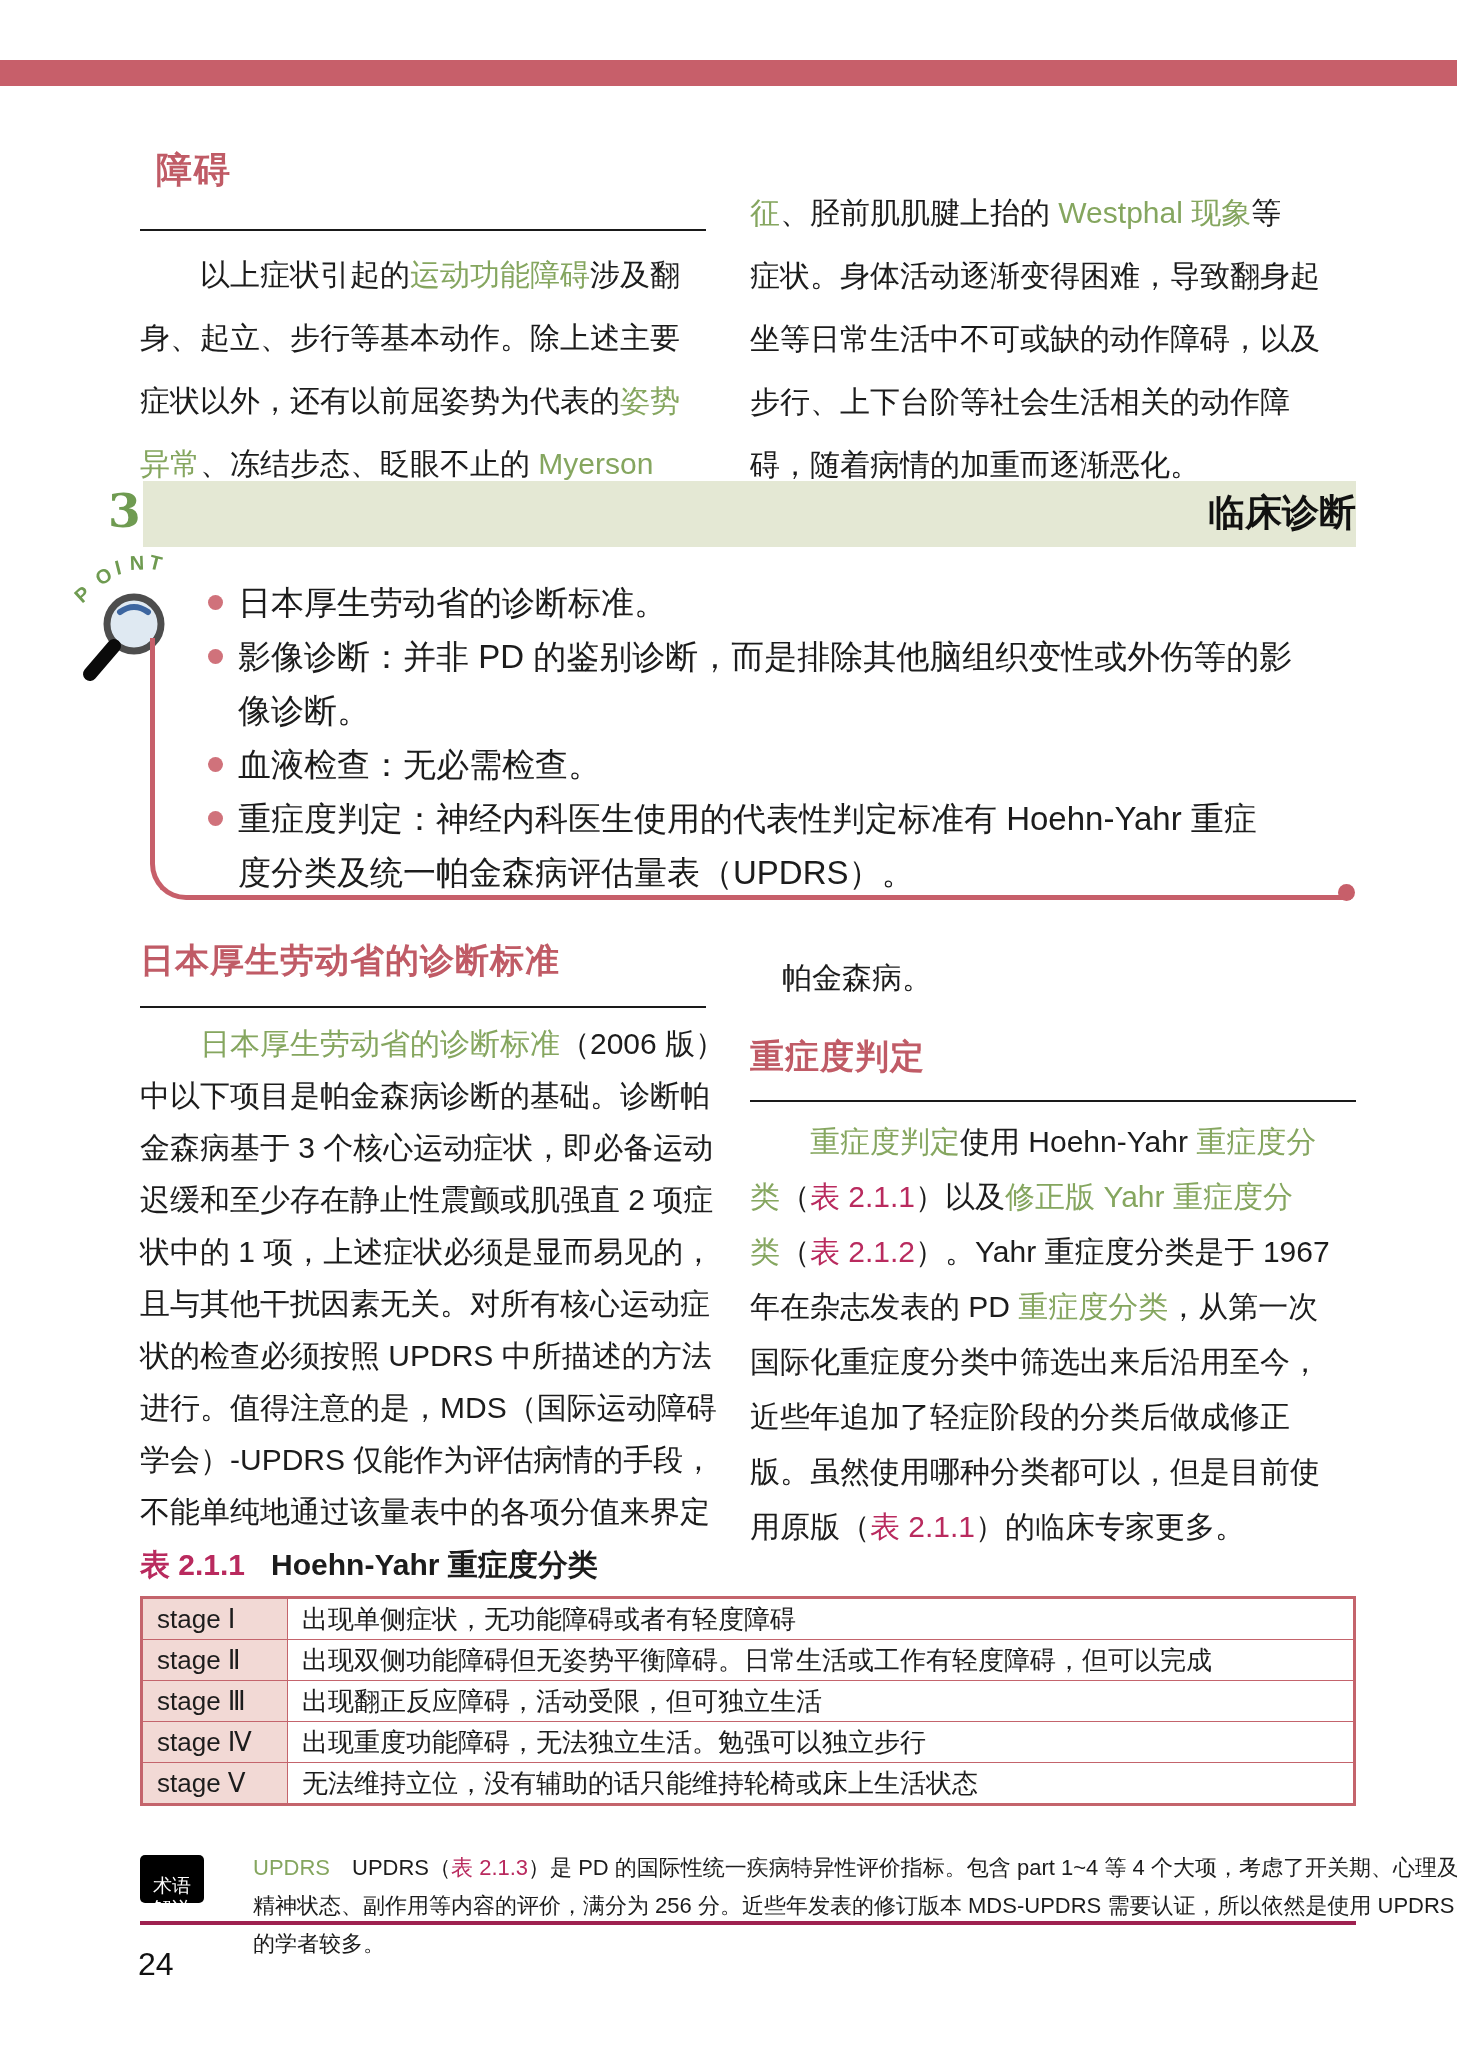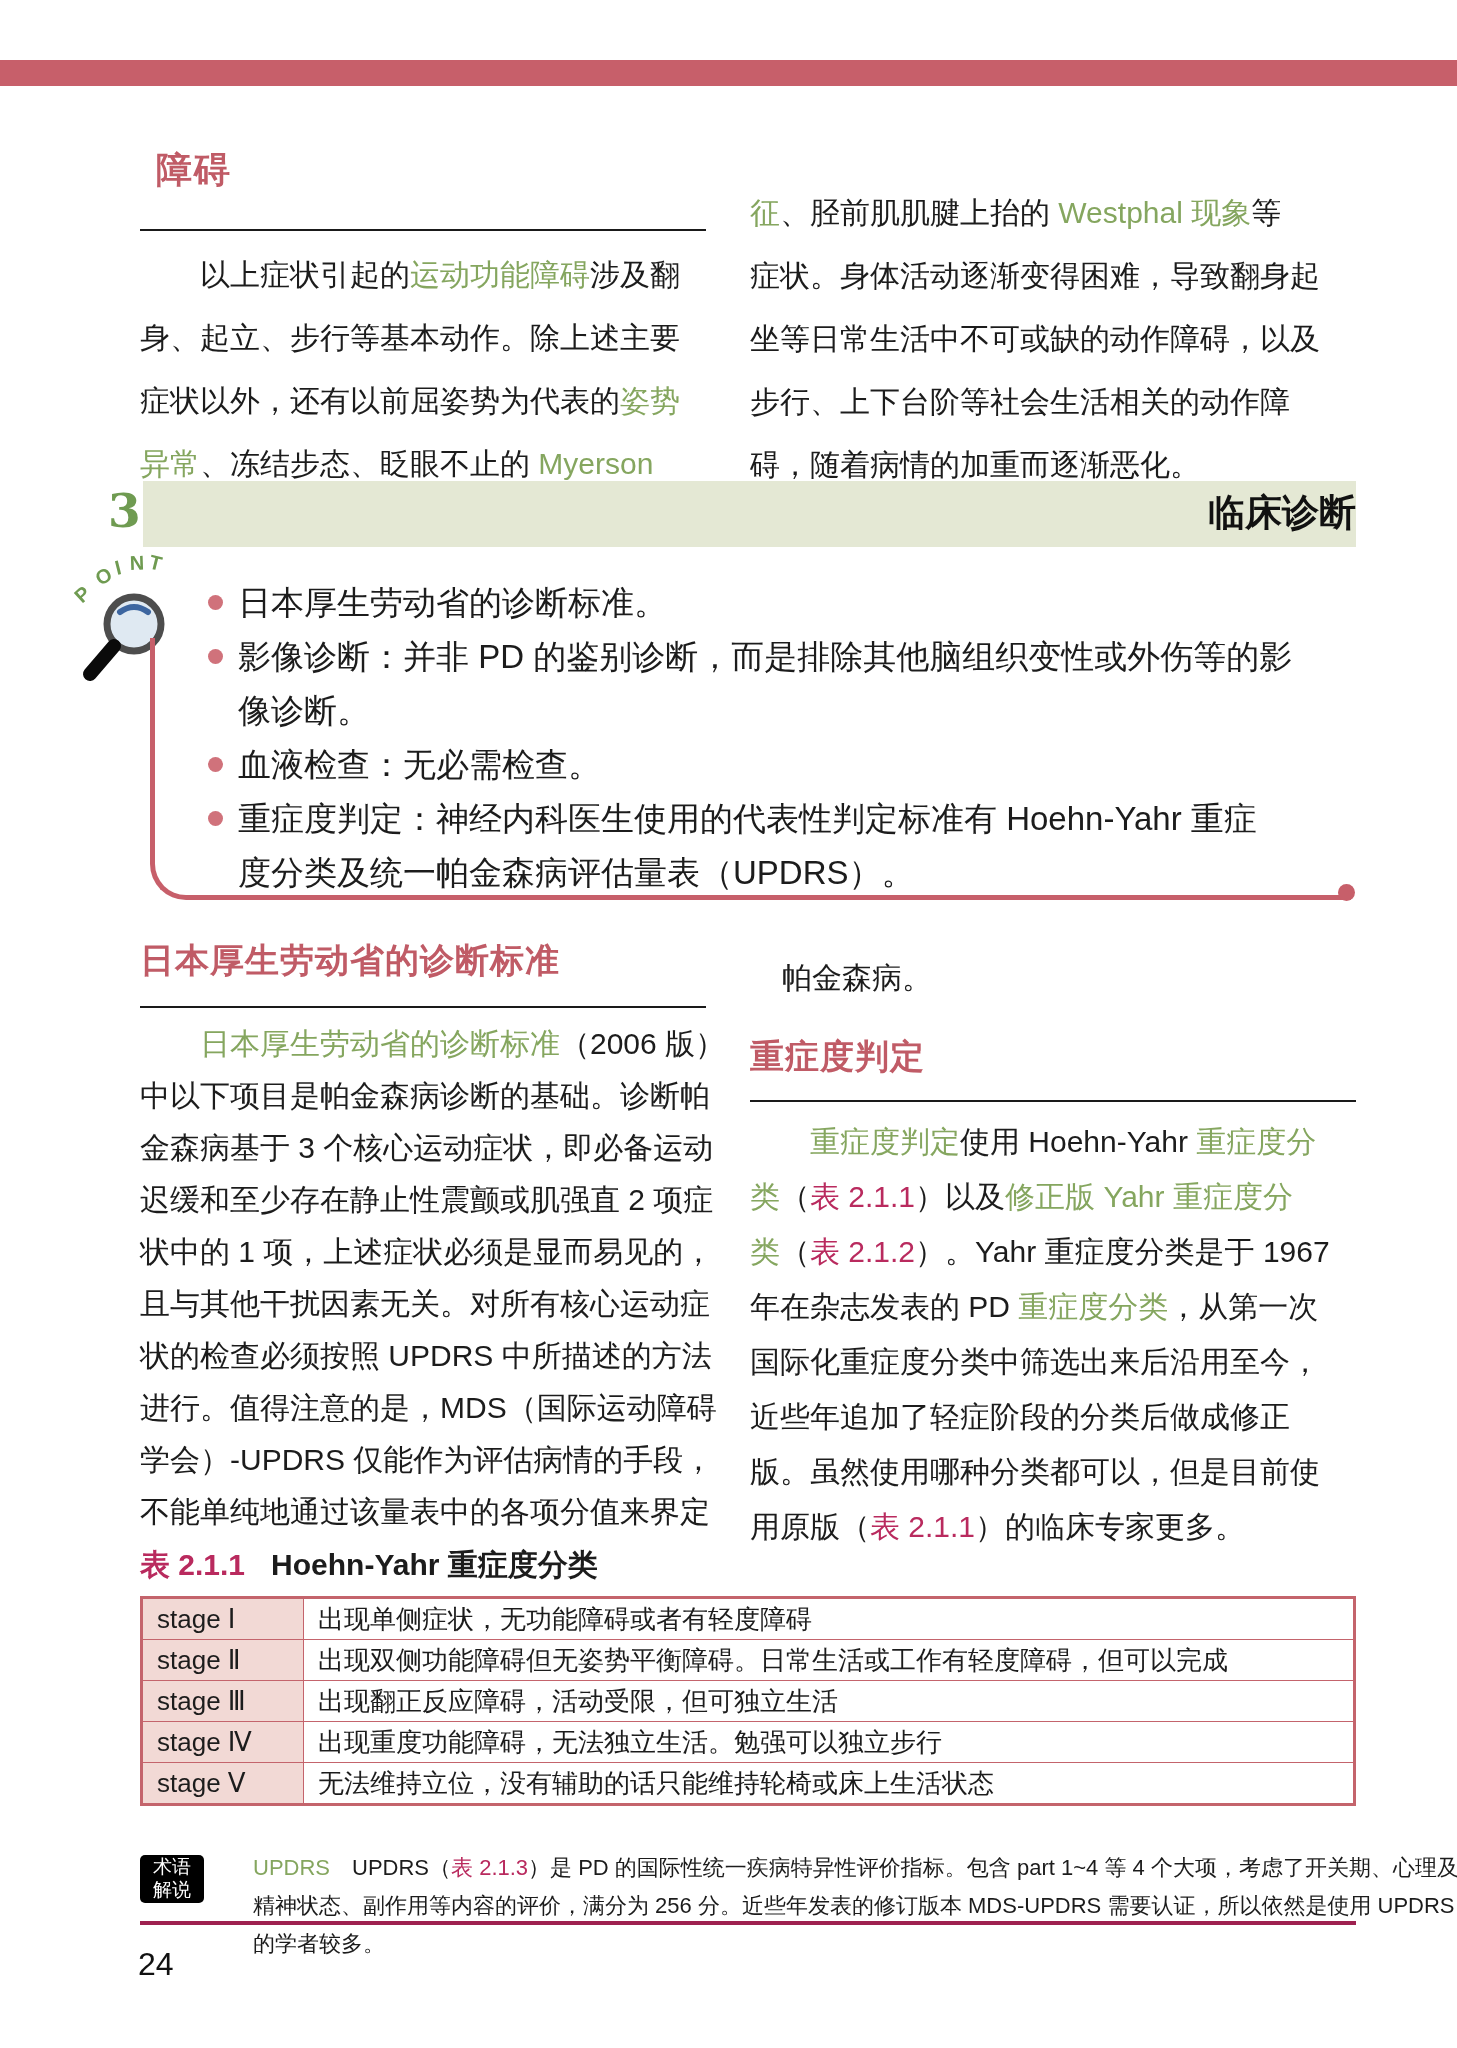--- a/index.html
+++ b/index.html
@@ -36,24 +36,24 @@
   .point-list{left:208px;top:566px;width:1150px;font-size:33px;margin-top:10px;}
   .point-item{line-height:54px;white-space:nowrap;}
   .point-item .bdot{display:inline-block;width:15px;height:15px;border-radius:50%;
     background:var(--bullet);margin-right:15px;vertical-align:4px;}
   .point-item.cont{padding-left:30px;}
   .tbl-caption{left:140px;top:1545px;font-size:30px;font-weight:bold;white-space:nowrap;}
   .tbl-caption .cap-label{color:var(--magenta);margin-right:26px;}
   table.hy{left:140px;top:1596px;width:1216px;border-collapse:collapse;
     border:3px solid var(--tbl-border);table-layout:fixed;position:absolute;}
   table.hy td{border:1.5px solid var(--tbl-border);height:40px;font-size:26px;
-    padding:0 16px 0 14px;vertical-align:middle;white-space:nowrap;}
+    padding:0 0 0 14px;vertical-align:middle;white-space:nowrap;}
   table.hy td.stage{width:130px;background:var(--tbl-col1);}
   .term-label{left:140px;top:1855px;width:64px;height:48px;background:#000;color:#fff;
-    border-radius:5px;font-size:19px;line-height:23px;text-align:center;padding-top:0;
+    border-radius:5px;font-size:19px;line-height:23px;text-align:center;padding-top:19px;
     box-sizing:border-box;}
   .term-text{left:221px;top:1849px;width:1140px;font-size:22px;}
   .term-text .rline{line-height:38px;margin-left:32px;}
   .bottom-rule{left:140px;top:1921px;width:1216px;height:4px;background:var(--rule-dark);}
   .pagenum{left:138px;top:1946px;font-size:32px;color:#111;}
   svg text{font-family:"Liberation Sans","DejaVu Sans",sans-serif;}
 </style>
 </head>
 <body>
 

